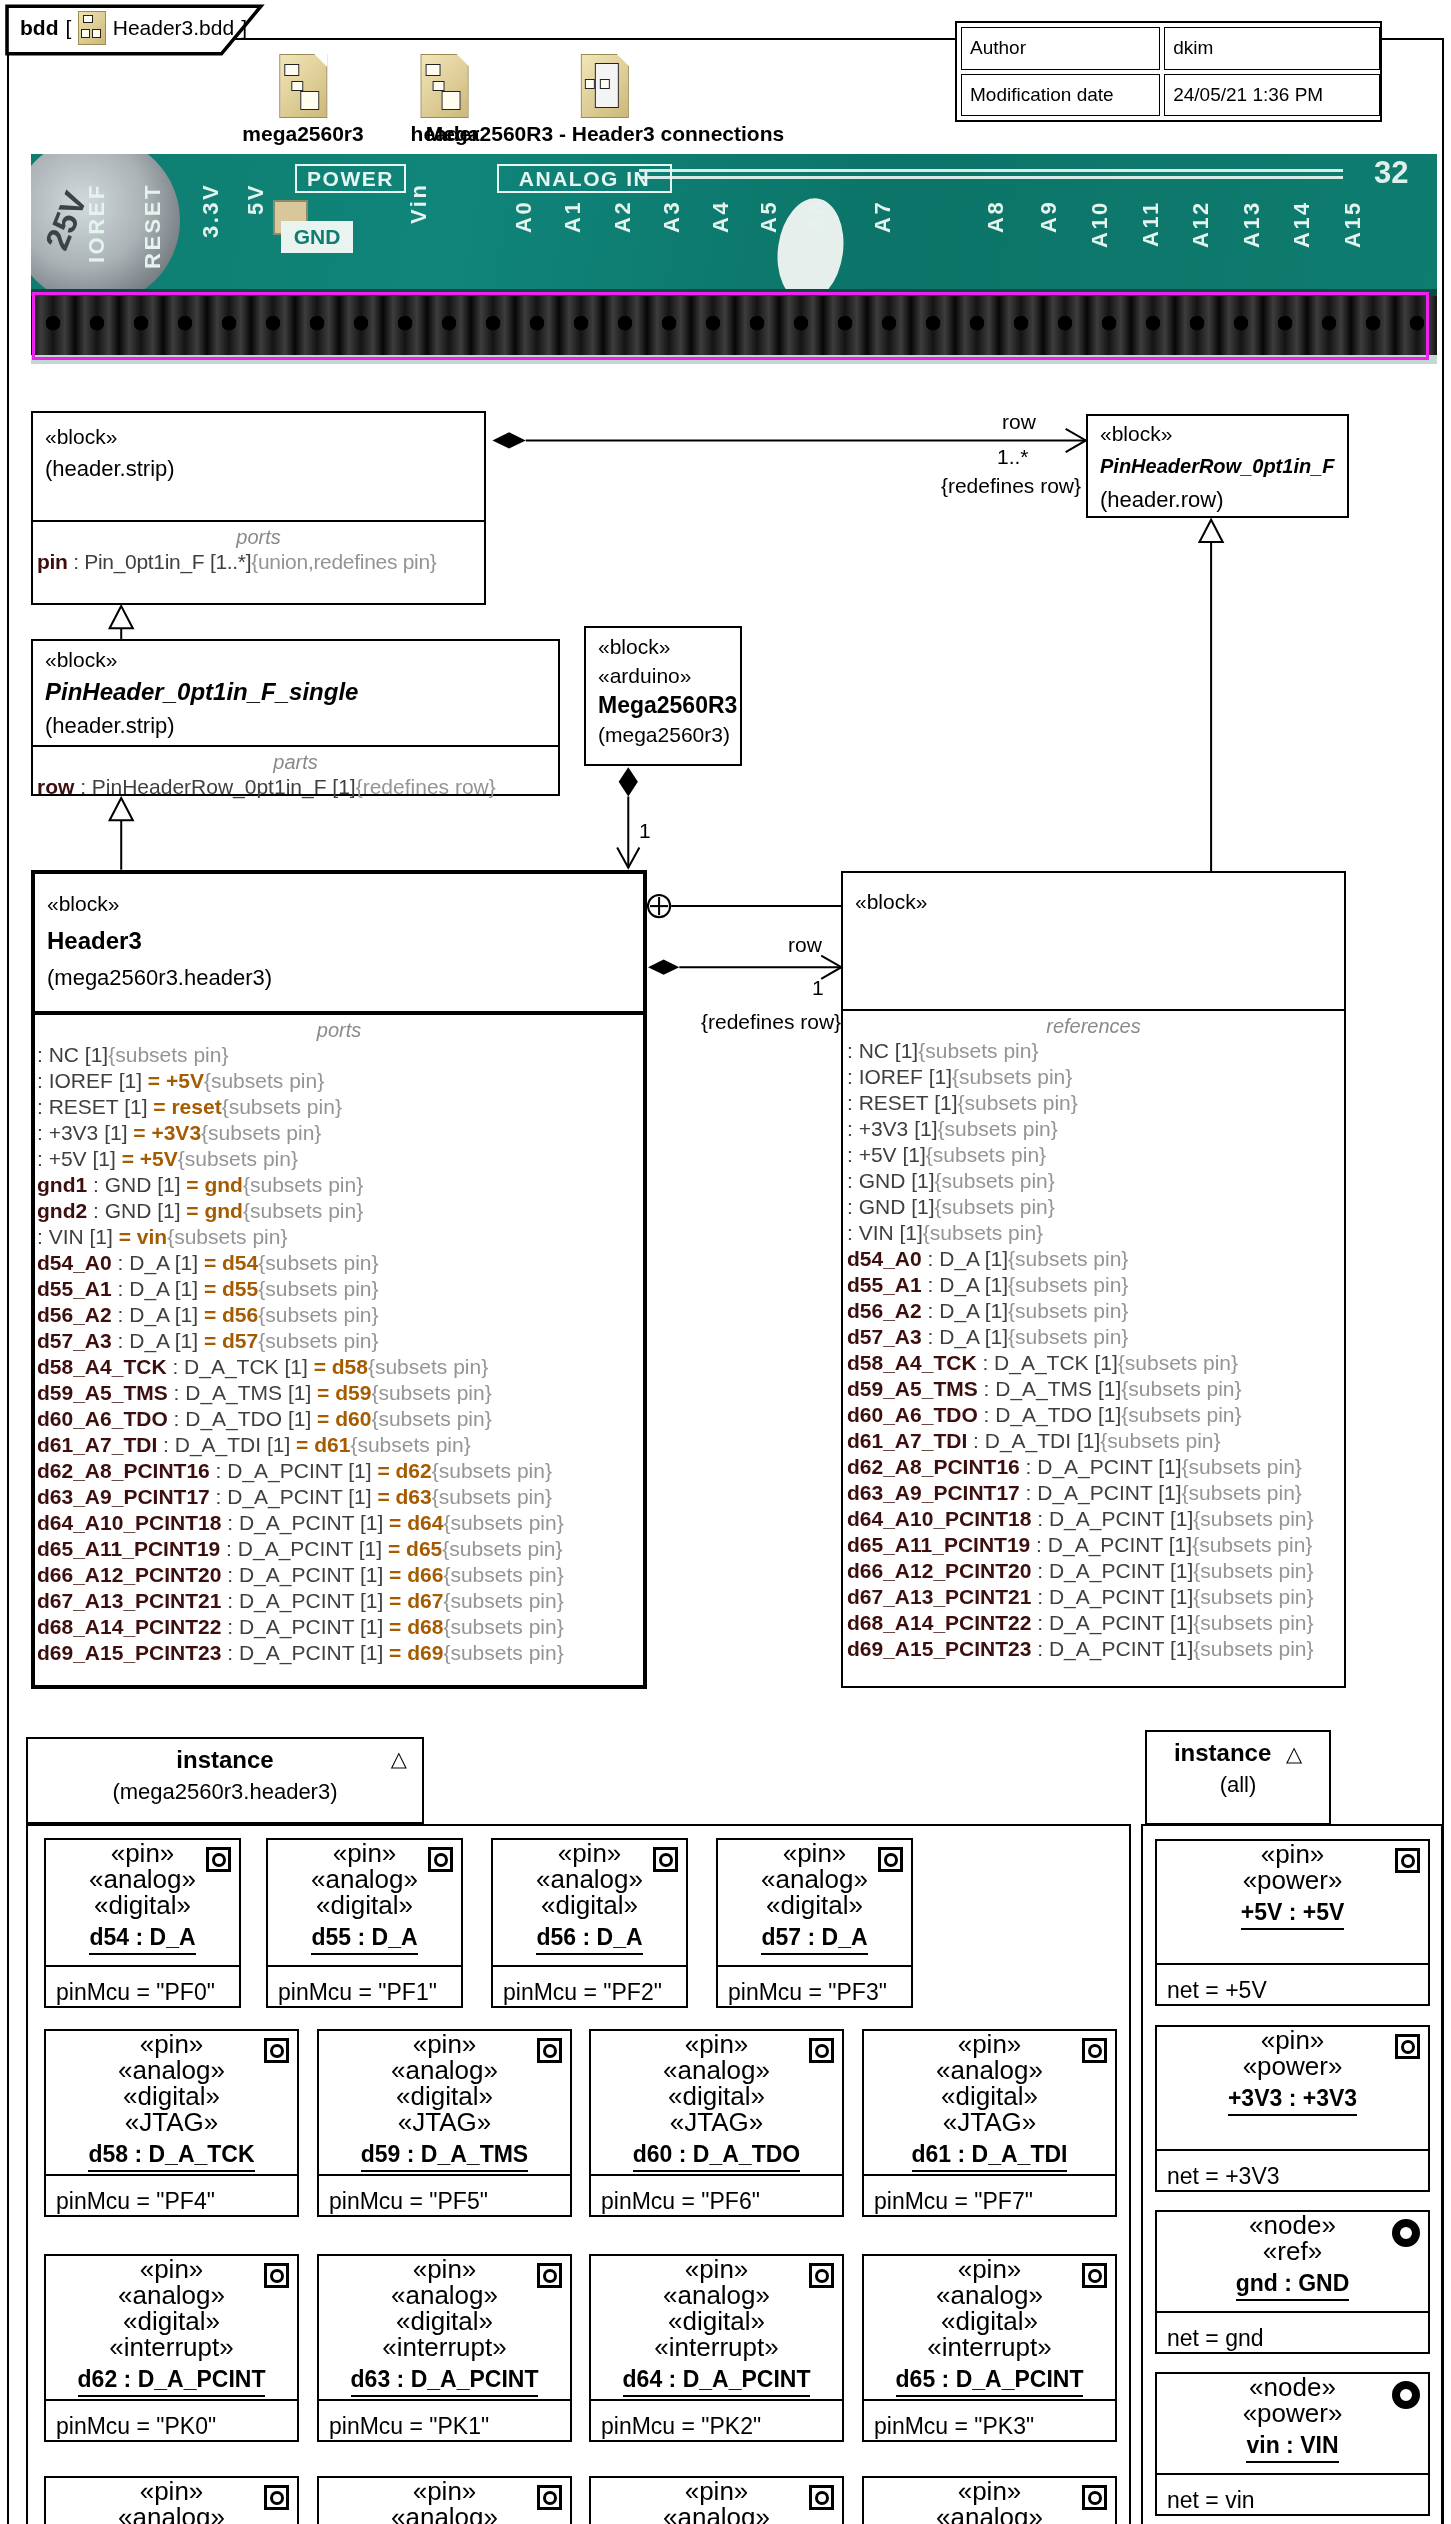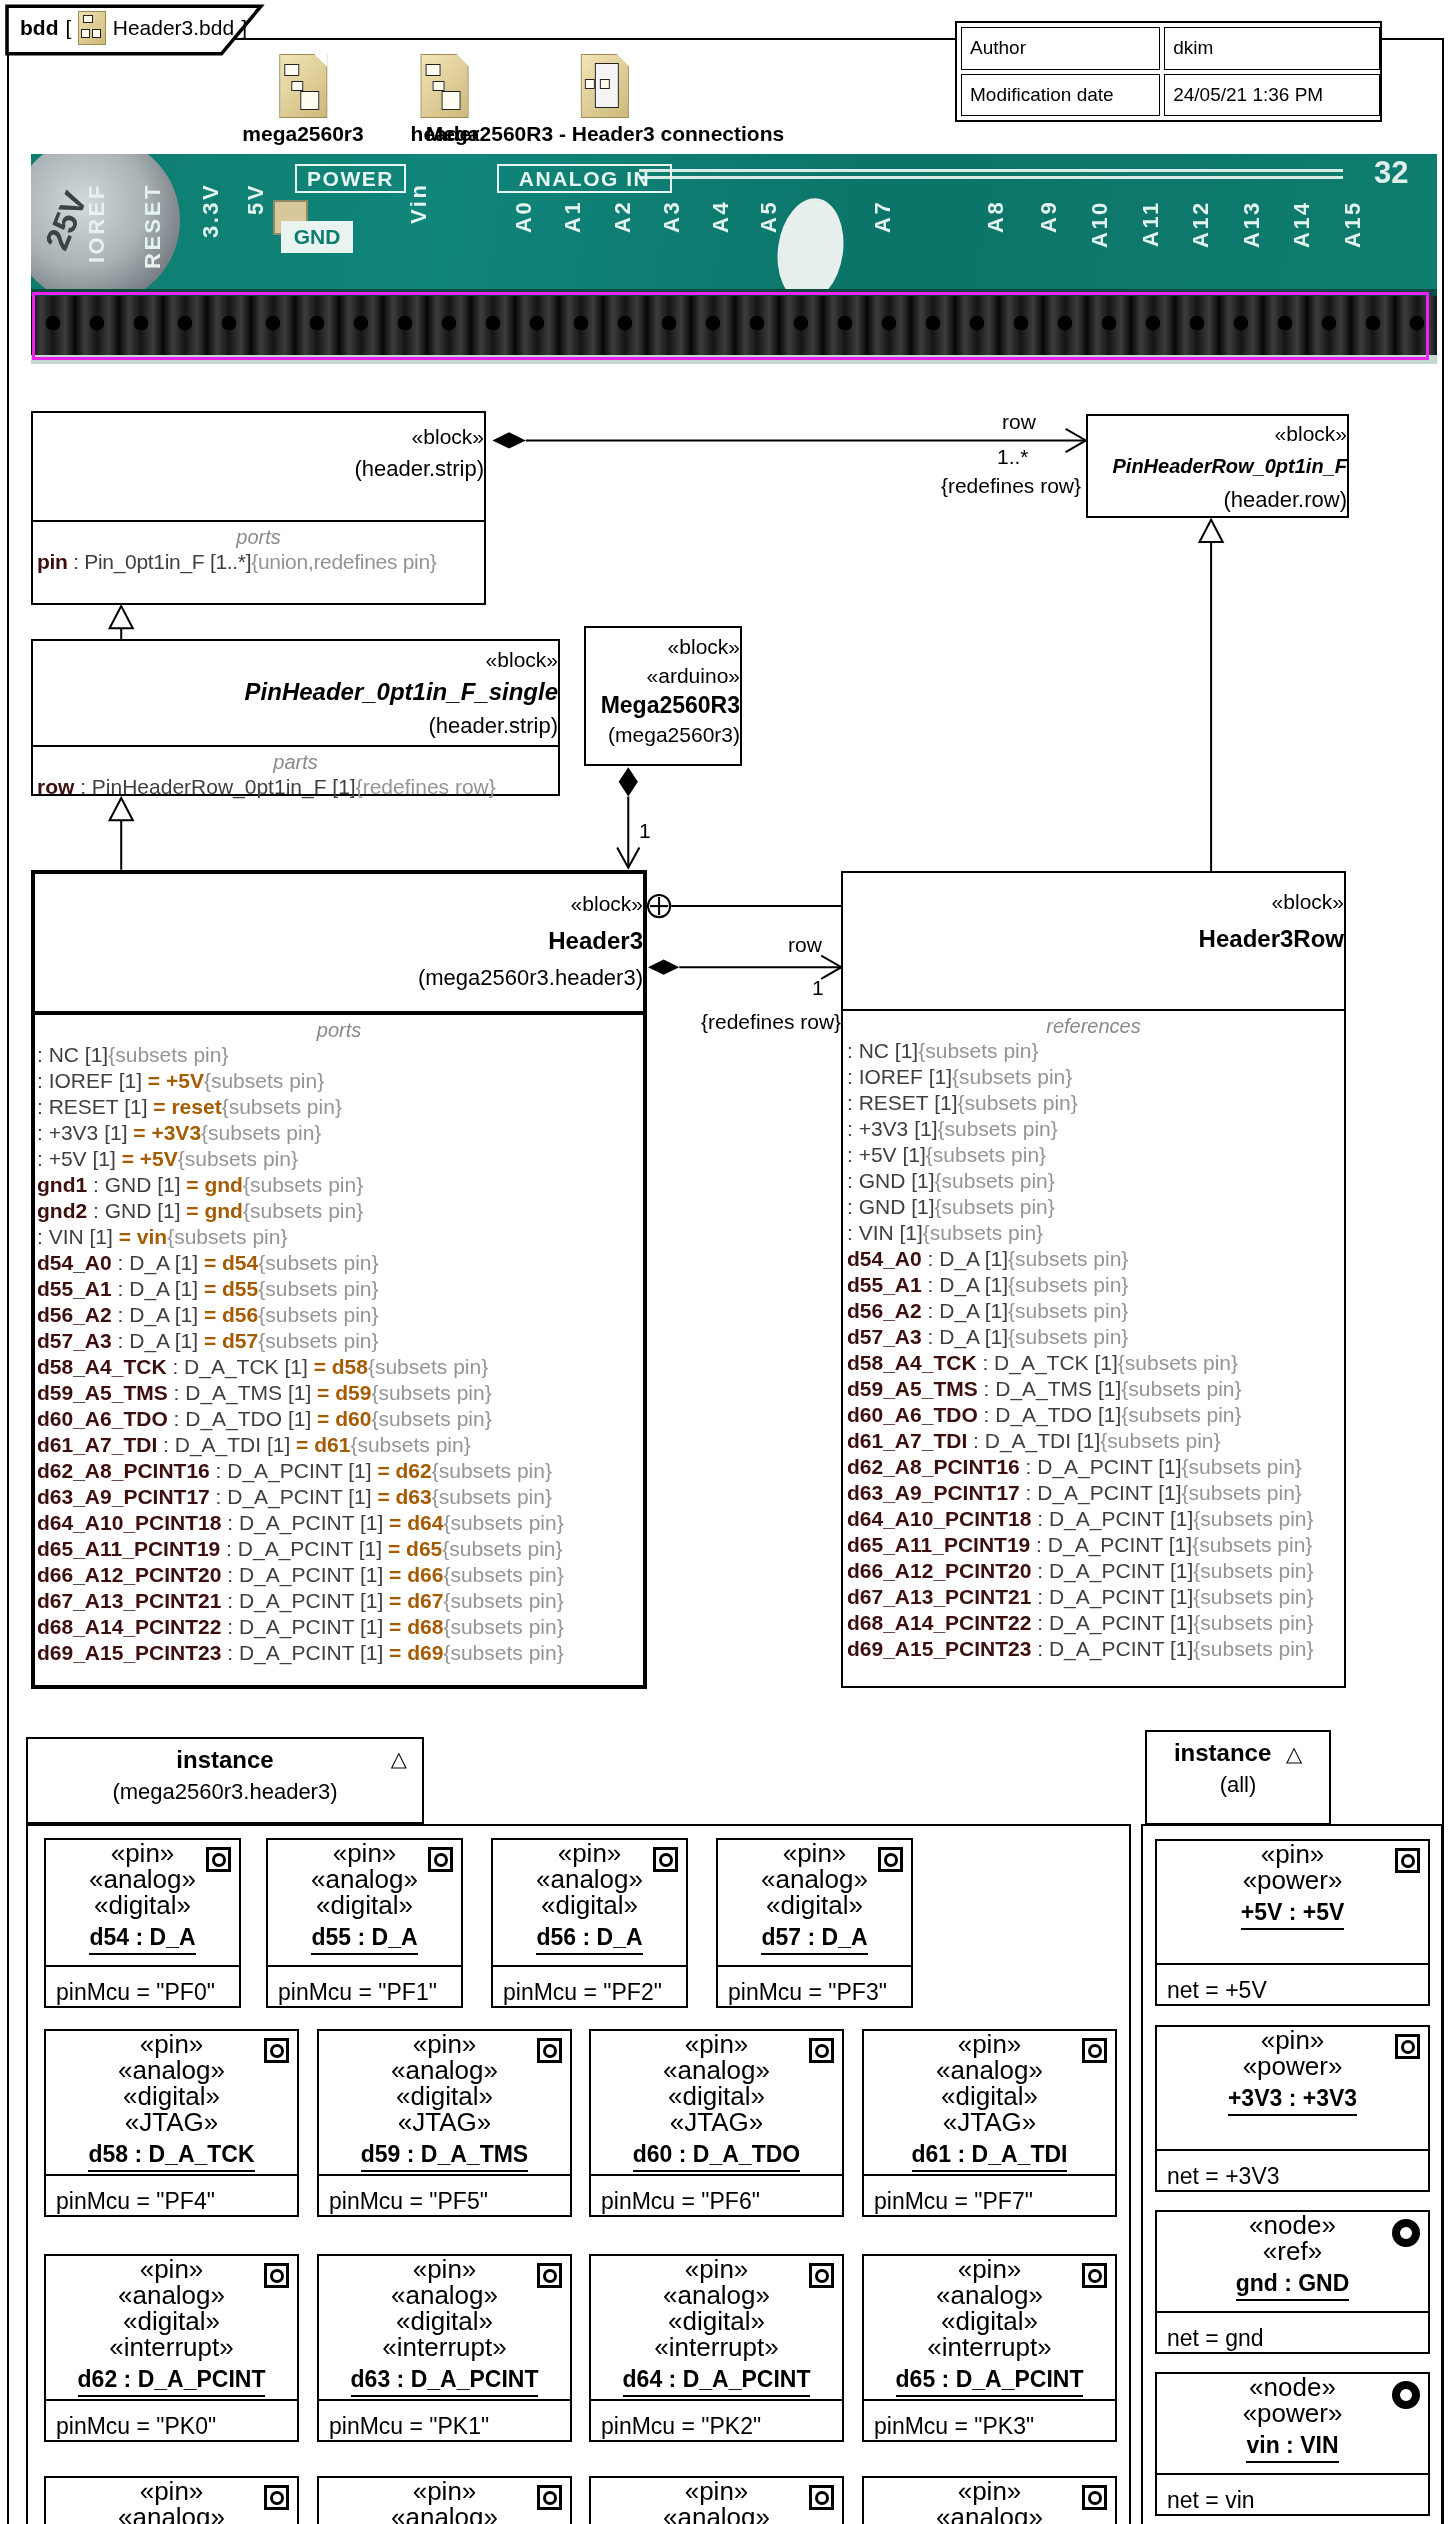--- a/index.html
+++ b/index.html
@@ -33,21 +33,21 @@
   #cap span{position:absolute;left:26px;top:66px;transform:rotate(-68deg);font-size:33px;font-weight:bold;color:#3c4346;}
   #led{position:absolute;left:242px;top:46px;width:31px;height:31px;background:#d8c79b;border:2px solid #8b8b6a;}
   #pins{position:absolute;left:0;top:142px;width:1406px;height:59px;background-color:#0d0d0d;background-image:radial-gradient(circle at 22px 46%, #000 7px, rgba(0,0,0,0) 7.6px),repeating-linear-gradient(90deg,#060606 0px,#3d3d3d 10px,#141414 22px,#3d3d3d 34px,#060606 44px);background-size:44px 100%,44px 100%;background-repeat:repeat-x;}
   #pins-top{position:absolute;left:0;top:135px;width:1406px;height:7px;background:#0a4a42;}
   #below-pins{position:absolute;left:0;top:201px;width:1406px;height:8.6px;background:#c2d8d0;}
   #pink-rect{position:absolute;left:1px;top:138px;width:1391px;height:62px;border:3.5px solid #ee22ee;}
   #corner32{position:absolute;left:1343px;top:1px;color:#dff0eb;font-size:31px;font-weight:bold;}
   
   .ublock{position:absolute;background:#fff;border:2px solid #000;box-sizing:border-box;}
   .ublock.thick{border-width:4px;}
-  .btitle{text-align:right;padding-top:8px;}
+  .btitle{text-align:left;padding-top:8px;padding-left:12px;}
   .btitle .st{font-size:21px;line-height:31px;}
   .btitle .nm{font-size:24px;font-weight:bold;line-height:34px;}
   .btitle .nm.it{font-style:italic;}
   .btitle .ql{font-size:22px;line-height:33px;}
   .bcomp{border-top:2px solid #000;position:absolute;left:-2px;right:-2px;box-sizing:border-box;padding:3px 6px 0 6px;}
   .ublock.thick .bcomp{left:-4px;right:-4px;border-top-width:4px;}
   .clabel{color:#8a8a8a;font-style:italic;font-size:20px;text-align:center;line-height:24px;}
   .pline{font-size:21px;line-height:26px;white-space:nowrap;}
   .pline .pname{color:#3c0e0e;font-weight:bold;}
   .pline .ptype{color:#3f3f3f;}
@@ -247,21 +247,20 @@
         <div class="pline"><span class="pname">d67_A13_PCINT21</span><span class="ptype"> : D_A_PCINT [1] </span><span class="pval">= d67</span><span class="pcon">{subsets pin}</span></div>
         <div class="pline"><span class="pname">d68_A14_PCINT22</span><span class="ptype"> : D_A_PCINT [1] </span><span class="pval">= d68</span><span class="pcon">{subsets pin}</span></div>
         <div class="pline"><span class="pname">d69_A15_PCINT23</span><span class="ptype"> : D_A_PCINT [1] </span><span class="pval">= d69</span><span class="pcon">{subsets pin}</span></div>
       </div>
   </div>
 </div>
 
 <div class="ublock" style="left:841px;top:871px;width:505px;height:817px;">
   <div class="btitle" style="padding-top:11px;">
     <div class="st" style="line-height:36px;">«block»</div>
-    <div class="nm" style="line-height:38px;">Header3Row</div>
   </div>
   <div class="bcomp" style="top:136px;bottom:-2px;">
     <div class="clabel">references</div>
     <div id="header3row-lines">
         <div class="pline"><span class="ptype">: NC [1]</span><span class="pcon">{subsets pin}</span></div>
         <div class="pline"><span class="ptype">: IOREF [1]</span><span class="pcon">{subsets pin}</span></div>
         <div class="pline"><span class="ptype">: RESET [1]</span><span class="pcon">{subsets pin}</span></div>
         <div class="pline"><span class="ptype">: +3V3 [1]</span><span class="pcon">{subsets pin}</span></div>
         <div class="pline"><span class="ptype">: +5V [1]</span><span class="pcon">{subsets pin}</span></div>
         <div class="pline"><span class="ptype">: GND [1]</span><span class="pcon">{subsets pin}</span></div>

